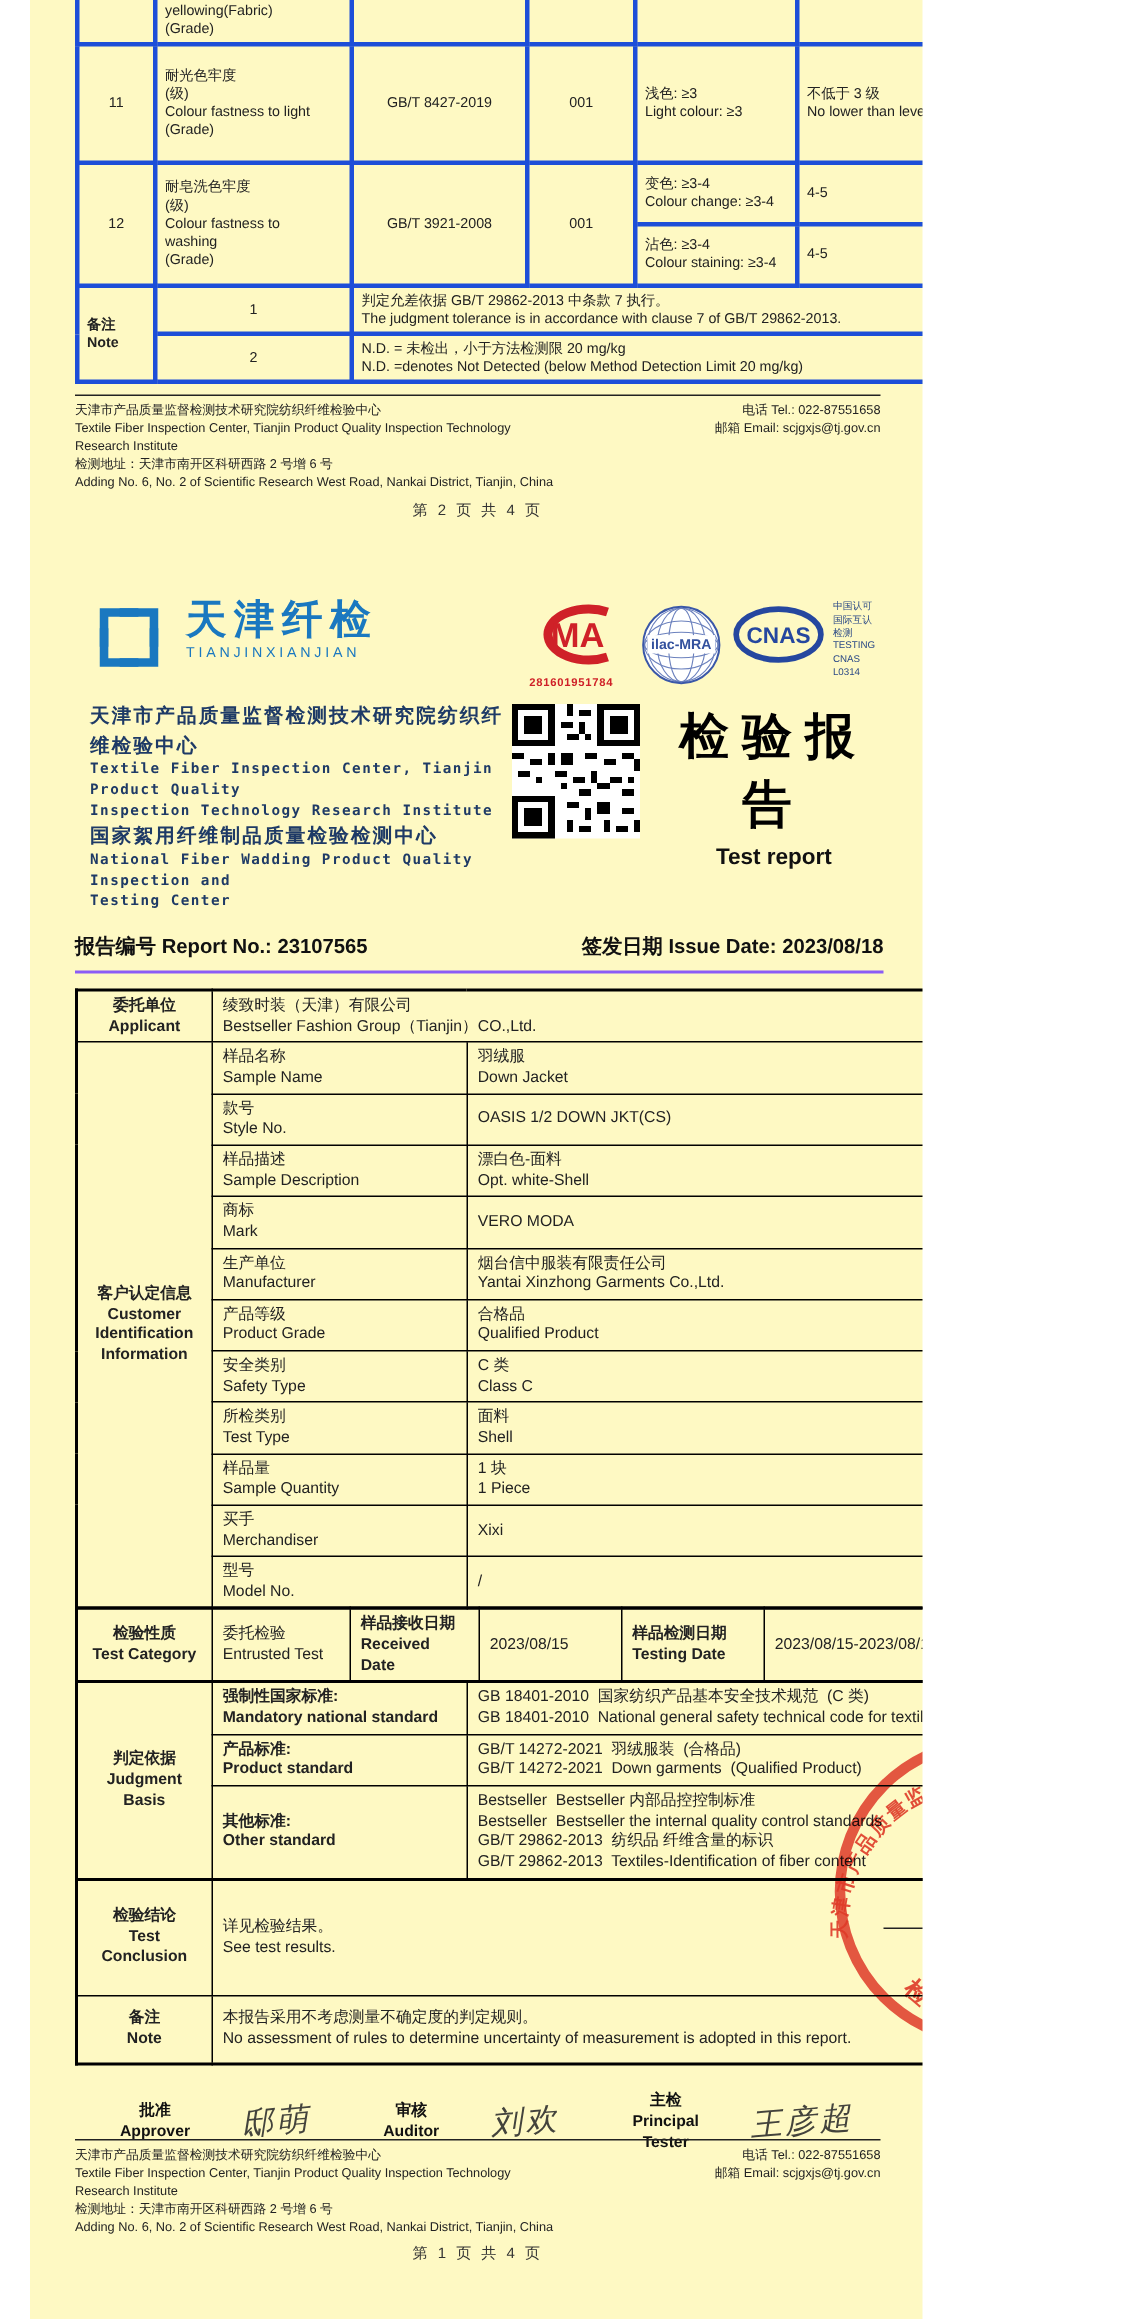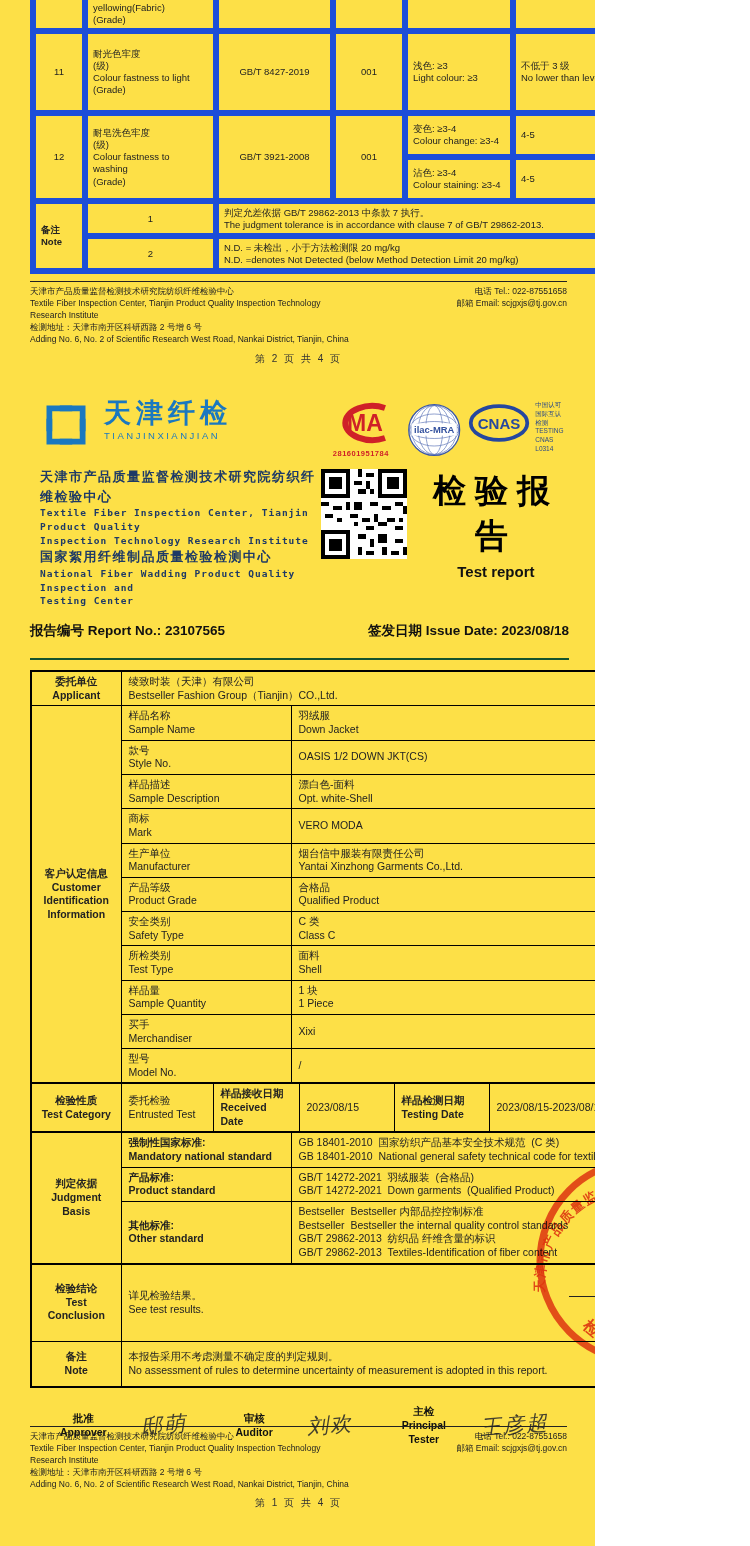--- a/index.html
+++ b/index.html
@@ -1,24 +1,24 @@
 <!DOCTYPE html>
 <html><head>
 <meta charset="utf-8">
 <style>
   html,body{margin:0;padding:0;background:#fff;}
-  .page{position:relative;width:595px;height:1546px;background:#fde047;overflow:hidden;
-        font-family:"Liberation Sans","DejaVu Sans",sans-serif;color:#111;}
+  .page{position:relative;width:595px;height:1546px;background:#fef9c3;overflow:hidden;
+        font-family:"Liberation Sans","DejaVu Sans",sans-serif;color:#111;margin-left:20px;}
   .ml{white-space:pre-wrap;}
   .b{font-weight:bold;}
   .c{text-align:center;}
 
   
   table.rt{border-collapse:collapse;margin-left:30px;width:692px;table-layout:fixed;border:2px solid #000;border-top:none;}
-  table.rt td{border:6px solid #1d4ed8;font-size:9.5px;line-height:1.28;padding:2px 5px;vertical-align:middle;color:#222;}
+  table.rt td{border:3px solid #1d4ed8;font-size:9.5px;line-height:1.28;padding:2px 5px;vertical-align:middle;color:#222;}
   table.rt td.noborder-top{border-top:none;}
   tr.partial td{height:24px;vertical-align:top;}
   tr.r11 td{height:72px;}
   tr.sub td{height:34px;}
   tr.noterow td{height:25px;}
 
   
   .footer{margin:7px 28px 0 30px;border-top:1.5px solid #222;padding-top:4px;font-size:8.5px;line-height:1.4;color:#222;}
   .footer-cols{display:flex;justify-content:space-between;}
   .footer-right{text-align:right;}
@@ -39,21 +39,21 @@
   .badges{display:flex;align-items:flex-start;gap:4px;}
   .cma-wrap{text-align:center;}
   .cma-no{font-size:7.5px;color:#cf2128;font-weight:bold;letter-spacing:.5px;margin-top:-2px;}
   .cnas-side{font-size:6.5px;color:#2c4a86;line-height:1.35;white-space:pre-wrap;margin-top:2px;}
   .title-row{display:flex;gap:14px;margin-top:8px;align-items:flex-start;}
   .title-block{text-align:center;flex:1;}
   .title-cn{font-size:33px;font-weight:bold;color:#000;letter-spacing:9px;font-family:Liberation Mono, monospace;}
   .title-en{font-size:15px;font-weight:bold;margin-top:4px;}
 
   .repbar{display:flex;justify-content:space-between;margin:14px 26px 0 30px;font-size:13.5px;font-weight:bold;
-          border-bottom:2px solid #14532d;padding-bottom:18px;}
+          border-bottom:2px solid #8b5cf6;padding-bottom:7px;}
 
   table.it{border-collapse:collapse;margin-left:30px;width:692px;table-layout:fixed;border:2px solid #000;}
   table.it + table.it{margin-top:-2px;}
   table.it td{border:1px solid #000;font-size:10.5px;line-height:1.3;padding:3px 7px;vertical-align:middle;color:#222;}
   td.hd{font-weight:bold;text-align:center;padding-left:6px;}
   td.hd2{font-weight:bold;}
   .row2{height:34px;}
   .concl-td{position:relative;height:70px;vertical-align:top;padding-top:8px;}
   .seal-note{position:absolute;right:14px;top:12px;width:160px;text-align:center;font-size:10.5px;color:#222;}
   .seal-line{display:flex;align-items:center;gap:4px;justify-content:center;}

